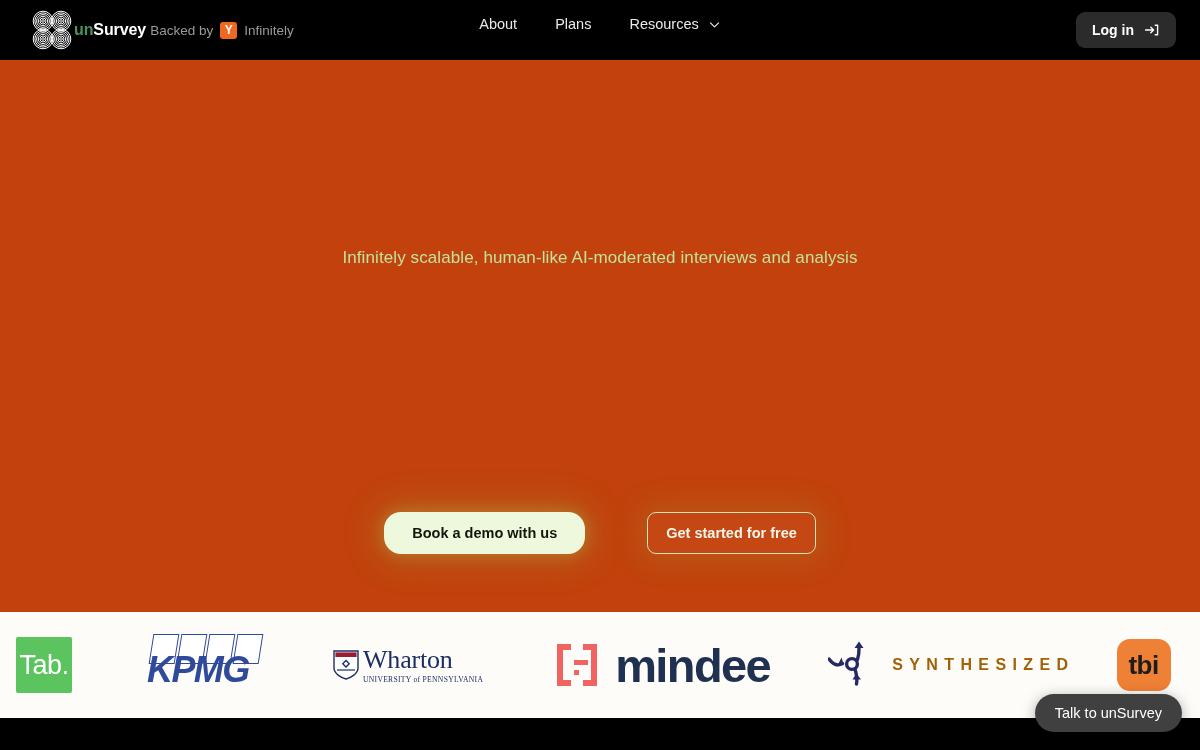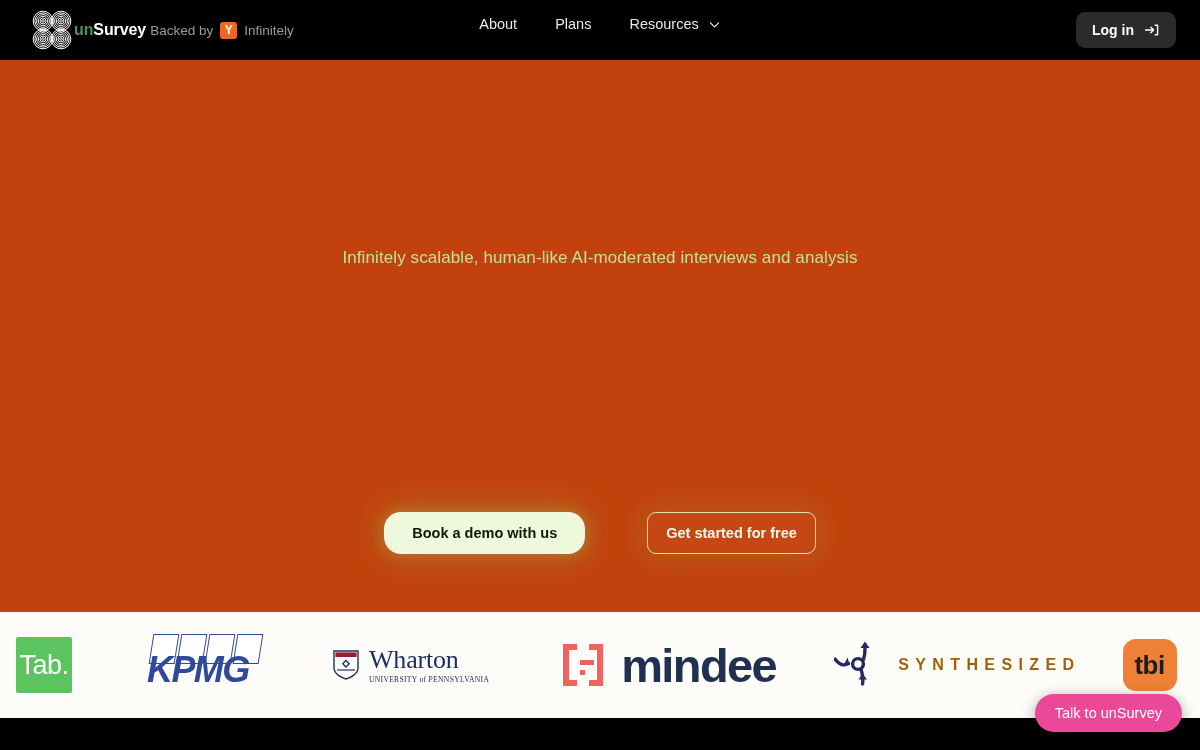--- a/index.html
+++ b/index.html
@@ -127,21 +127,21 @@
     display:block; width:26px; height:30px; border:1.6px solid #2f4a9a;
     background:#fff; transform:skewX(-9deg);
   }
   .kpmg-text {
     position:absolute; top:18px; left:0; width:118px;
     font-family:"Liberation Sans", sans-serif;
     font-size:36px; font-weight:700; font-style:italic;
     color:#2f4a9a; letter-spacing:-1.6px; line-height:36px;
   }
   
-  .l-wh { margin-left:68px; display:flex; align-items:center; gap:10px; }
+  .l-wh { margin-left:68px; display:flex; align-items:center; gap:4px; }
   .wh-shield { width:26px; height:30px; position:relative; }
   .wh-txt { display:flex; flex-direction:column; }
   .wh-main {
     font-family:"Liberation Serif", serif; font-size:26px; color:#1c2f63;
     line-height:26px; letter-spacing:-.2px;
   }
   .wh-sub {
     font-family:"Liberation Serif", serif; font-size:7.6px; color:#1c2f63;
     letter-spacing:.3px; margin-top:2px;
   }
@@ -161,21 +161,21 @@
   .l-tbi { margin-left:42px; display:flex; align-items:center; gap:9px; }
   .tbi-sq {
     width:54px; height:52px; border-radius:13px; background:#ef8136;
     display:flex; align-items:center; justify-content:center;
     color:#1d1d1b; font-size:26px; font-weight:700; letter-spacing:-.6px;
   }
 
   
   .chat-pill {
     position:absolute; top:694px; right:18px;
-    background:#ec4899; color:#fff; border-radius:22px;
+    background:#404040; color:#fff; border-radius:22px;
     padding:11px 20px; font-size:14.5px; cursor:pointer; white-space:nowrap;
     box-shadow:0 3px 14px rgba(0,0,0,.35);
   }
 </style>
 </head>
 <body>
 
 <div class="page">
 
   <div class="nav">

